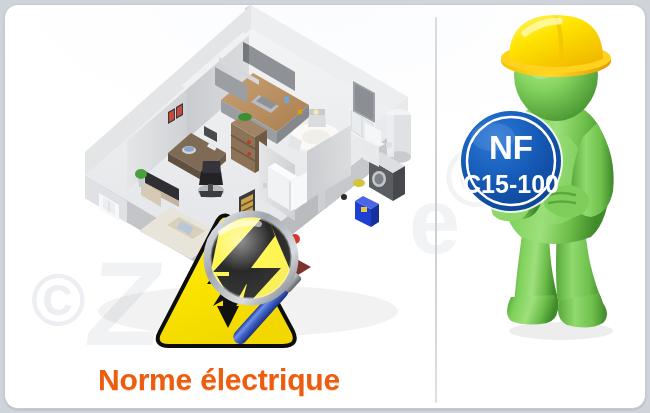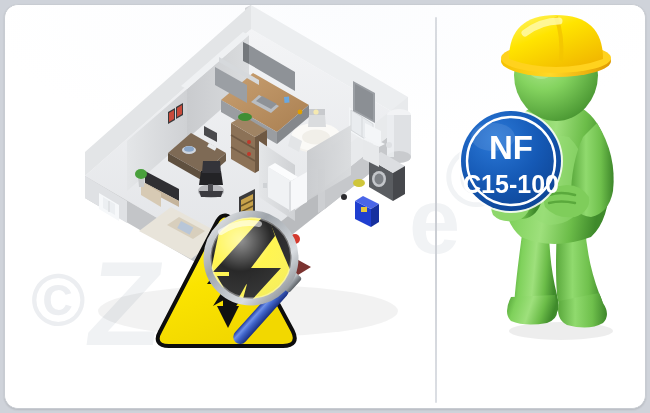--- a/index.html
+++ b/index.html
@@ -343,20 +343,21 @@
       </g>
 
       <circle cx="96" cy="48" r="44" fill="url(#lensG)"></circle>
       <circle cx="96" cy="48" r="44" fill="none" stroke="url(#rimG)" stroke-width="7"></circle>
       <circle cx="96" cy="48" r="40" fill="none" stroke="#ffffff" stroke-opacity=".35" stroke-width="1.6"></circle>
       <path d="M66 22 Q84 10 104 14" stroke="#ffffff" stroke-opacity=".6" stroke-width="6" fill="none" stroke-linecap="round"></path>
     </g>
   </svg>
   </div>
 
+  <div class="title">Norme électrique</div>
 
   <div class="divider"></div>
 
   <div class="char">
   <svg viewBox="0 0 214 380" width="214" height="380">
     <defs>
       <linearGradient id="skinG" x1="0" y1="0" x2="1" y2="0.2">
         <stop offset="0" stop-color="#4f9f35"></stop>
         <stop offset="22%" stop-color="#7fd15b"></stop>
         <stop offset="52%" stop-color="#9ee07c"></stop>

